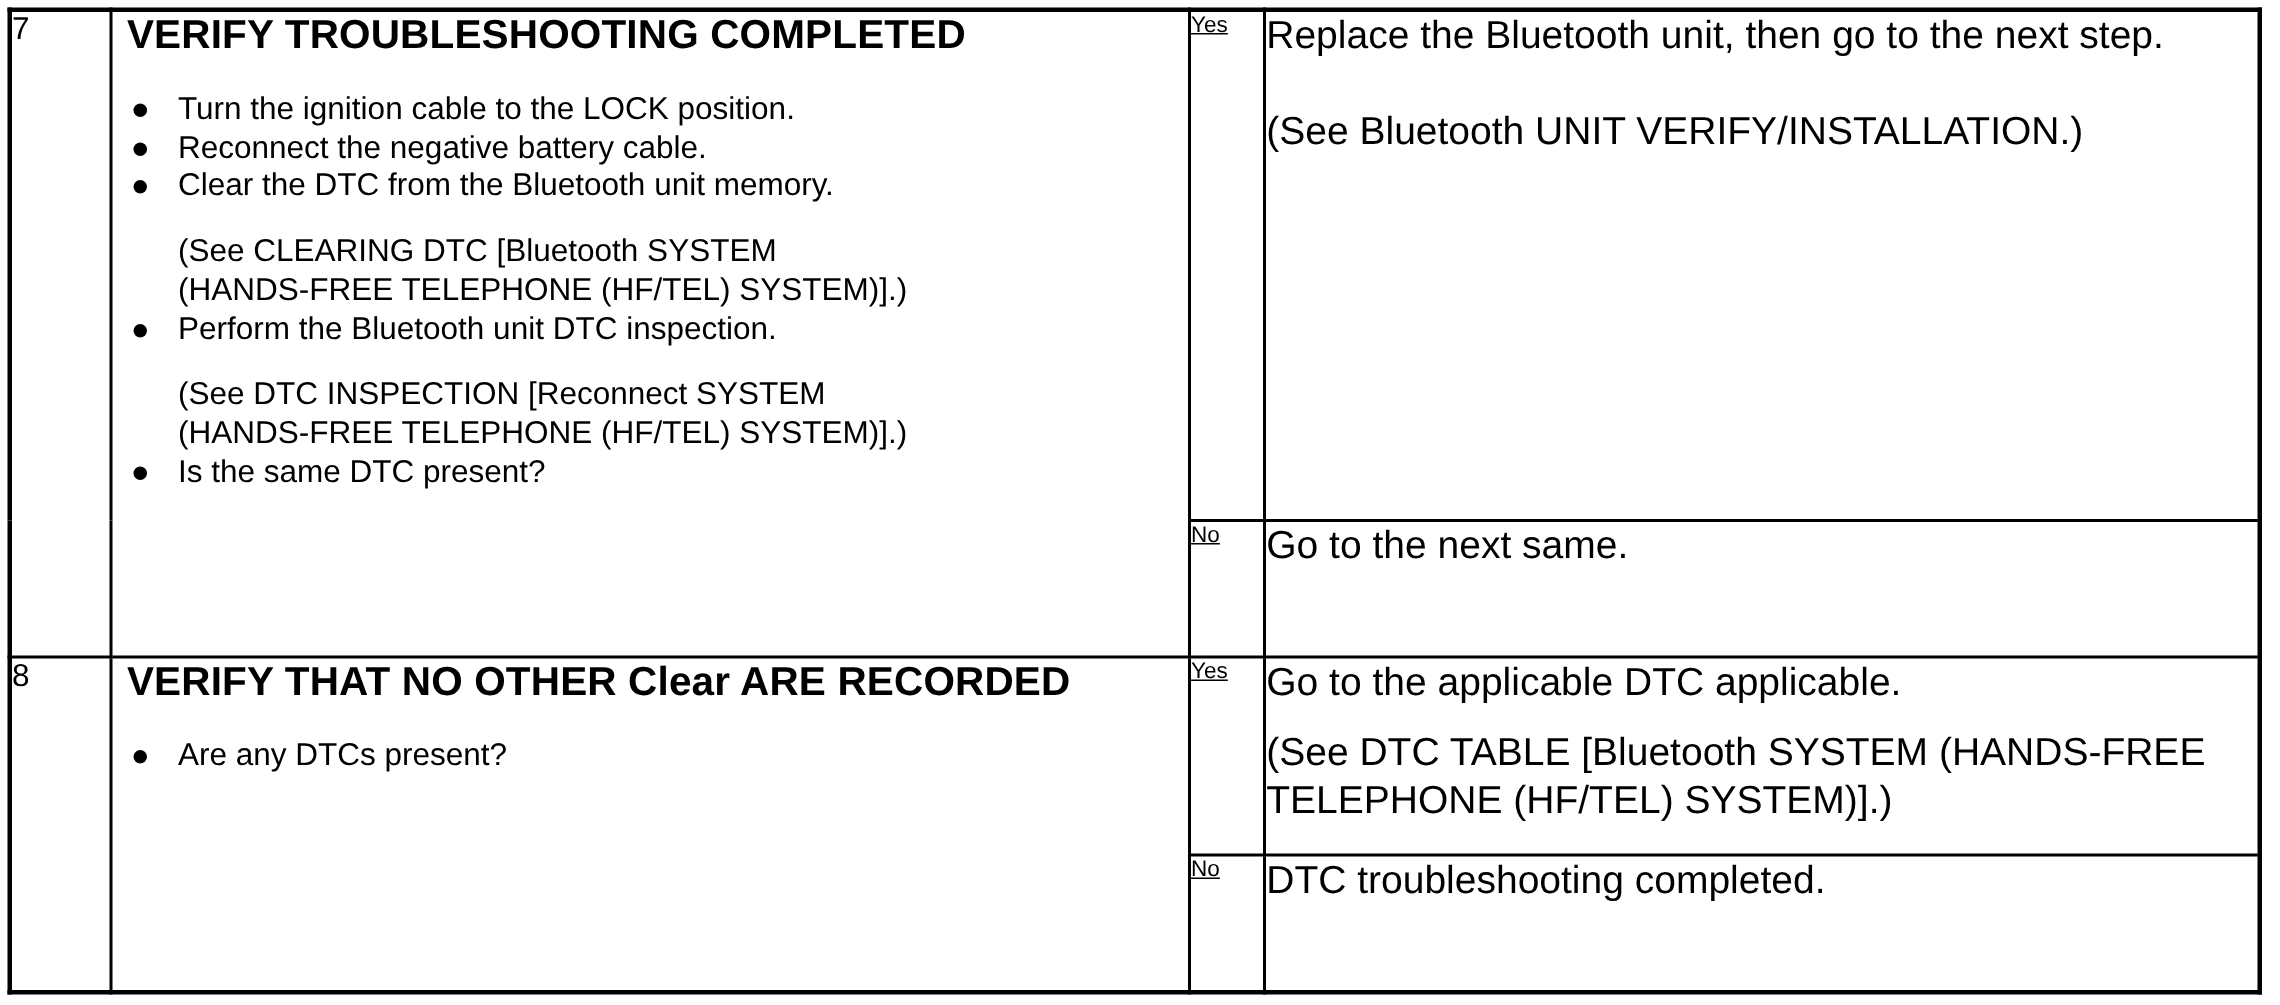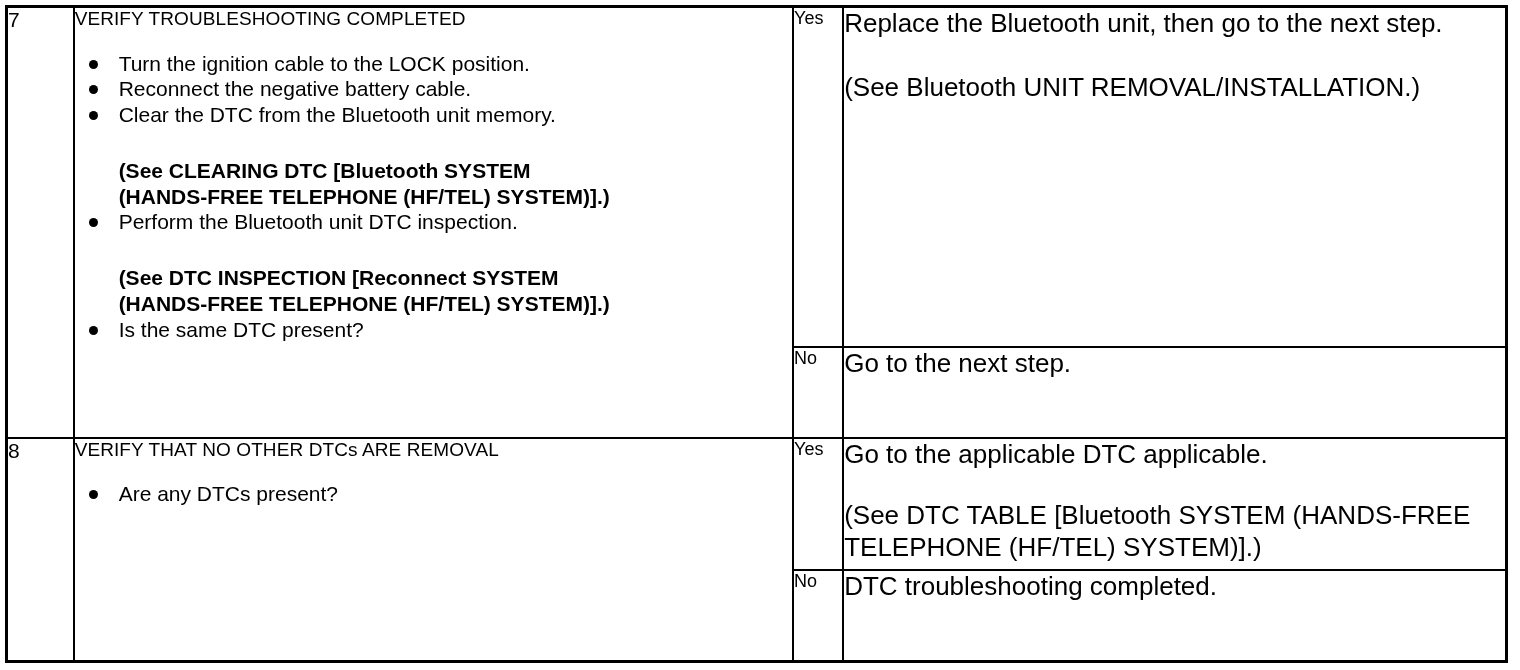--- a/index.html
+++ b/index.html
@@ -51,39 +51,41 @@
   
   .step-cell {
     font-size: 21px;
     line-height: 1.15;
     padding: 6px 0 0 7px;
   }
   .action-cell {
     padding: 6px 8px 8px 8px;
   }
   .yn-cell {
-    font-size: 18px;
+    font-size: 15px;
     line-height: 1.15;
     padding: 7px 0 0 7px;
     white-space: nowrap;
+    text-decoration: underline;
   }
   .result-cell {
     padding: 7px 8px 8px 9px;
     font-size: 26px;
     line-height: 1.22;
   }
 
   
   .action-title {
-    font-weight: normal;
-    font-size: 19px;
+    font-weight: bold;
+    font-size: 27px;
     letter-spacing: 0.1px;
     line-height: 1.15;
     margin: 0 0 4px 0;
     white-space: nowrap;
+    padding-left: 10px;
   }
   .bullet-list {
     list-style: none;
     margin: 0;
     padding: 0;
   }
   .bullet-item {
     position: relative;
     font-size: 21px;
     line-height: 1.22;
@@ -96,35 +98,34 @@
     top: 9px;
     width: 9px;
     height: 9px;
     background: #000000;
     border-radius: 50%;
   }
   .note-block {
     font-size: 21px;
     line-height: 1.23;
     padding-left: 44px;
-    margin-top: 30px;
+    margin-top: 18px;
     white-space: pre-line;
-    font-weight: bold;
   }
 
   
   .result-line {
     margin: 0;
     white-space: pre-line;
   }
   .result-note {
     margin: 32px 0 0 0;
     white-space: pre-line;
   }
-  .result-note.tight { margin-top: 30px; }
+  .result-note.tight { margin-top: 16px; }
 </style>
 </head>
 <body>
 
 <div class="page">
 
   <table class="ts-table">
     <colgroup>
       <col class="col-step">
       <col class="col-action">
@@ -173,38 +174,38 @@
               <span>Is the same DTC present?</span>
             </li>
 
           </ul>
         </td>
 
         <td class="yn-cell" style="height:338px;">Yes</td>
 
         <td class="result-cell">
           <p class="result-line">Replace the Bluetooth unit, then go to the next step.</p>
-          <p class="result-note">(See Bluetooth UNIT REMOVAL/INSTALLATION.)</p>
+          <p class="result-note">(See Bluetooth UNIT VERIFY/INSTALLATION.)</p>
         </td>
       </tr>
 
       <tr>
         <td class="yn-cell">No</td>
 
         <td class="result-cell">
-          <p class="result-line">Go to the next step.</p>
+          <p class="result-line">Go to the next same.</p>
         </td>
       </tr>
 
       <tr>
         <td class="step-cell" rowspan="2">8</td>
 
         <td class="action-cell" rowspan="2">
 
-          <div class="action-title">VERIFY THAT NO OTHER DTCs ARE REMOVAL</div>
+          <div class="action-title">VERIFY THAT NO OTHER Clear ARE RECORDED</div>
 
           <ul class="bullet-list">
             <li class="bullet-item">
               <span class="bullet-dot"></span>
               <span>Are any DTCs present?</span>
             </li>
           </ul>
         </td>
 
         <td class="yn-cell" style="height:130px;">Yes</td>

